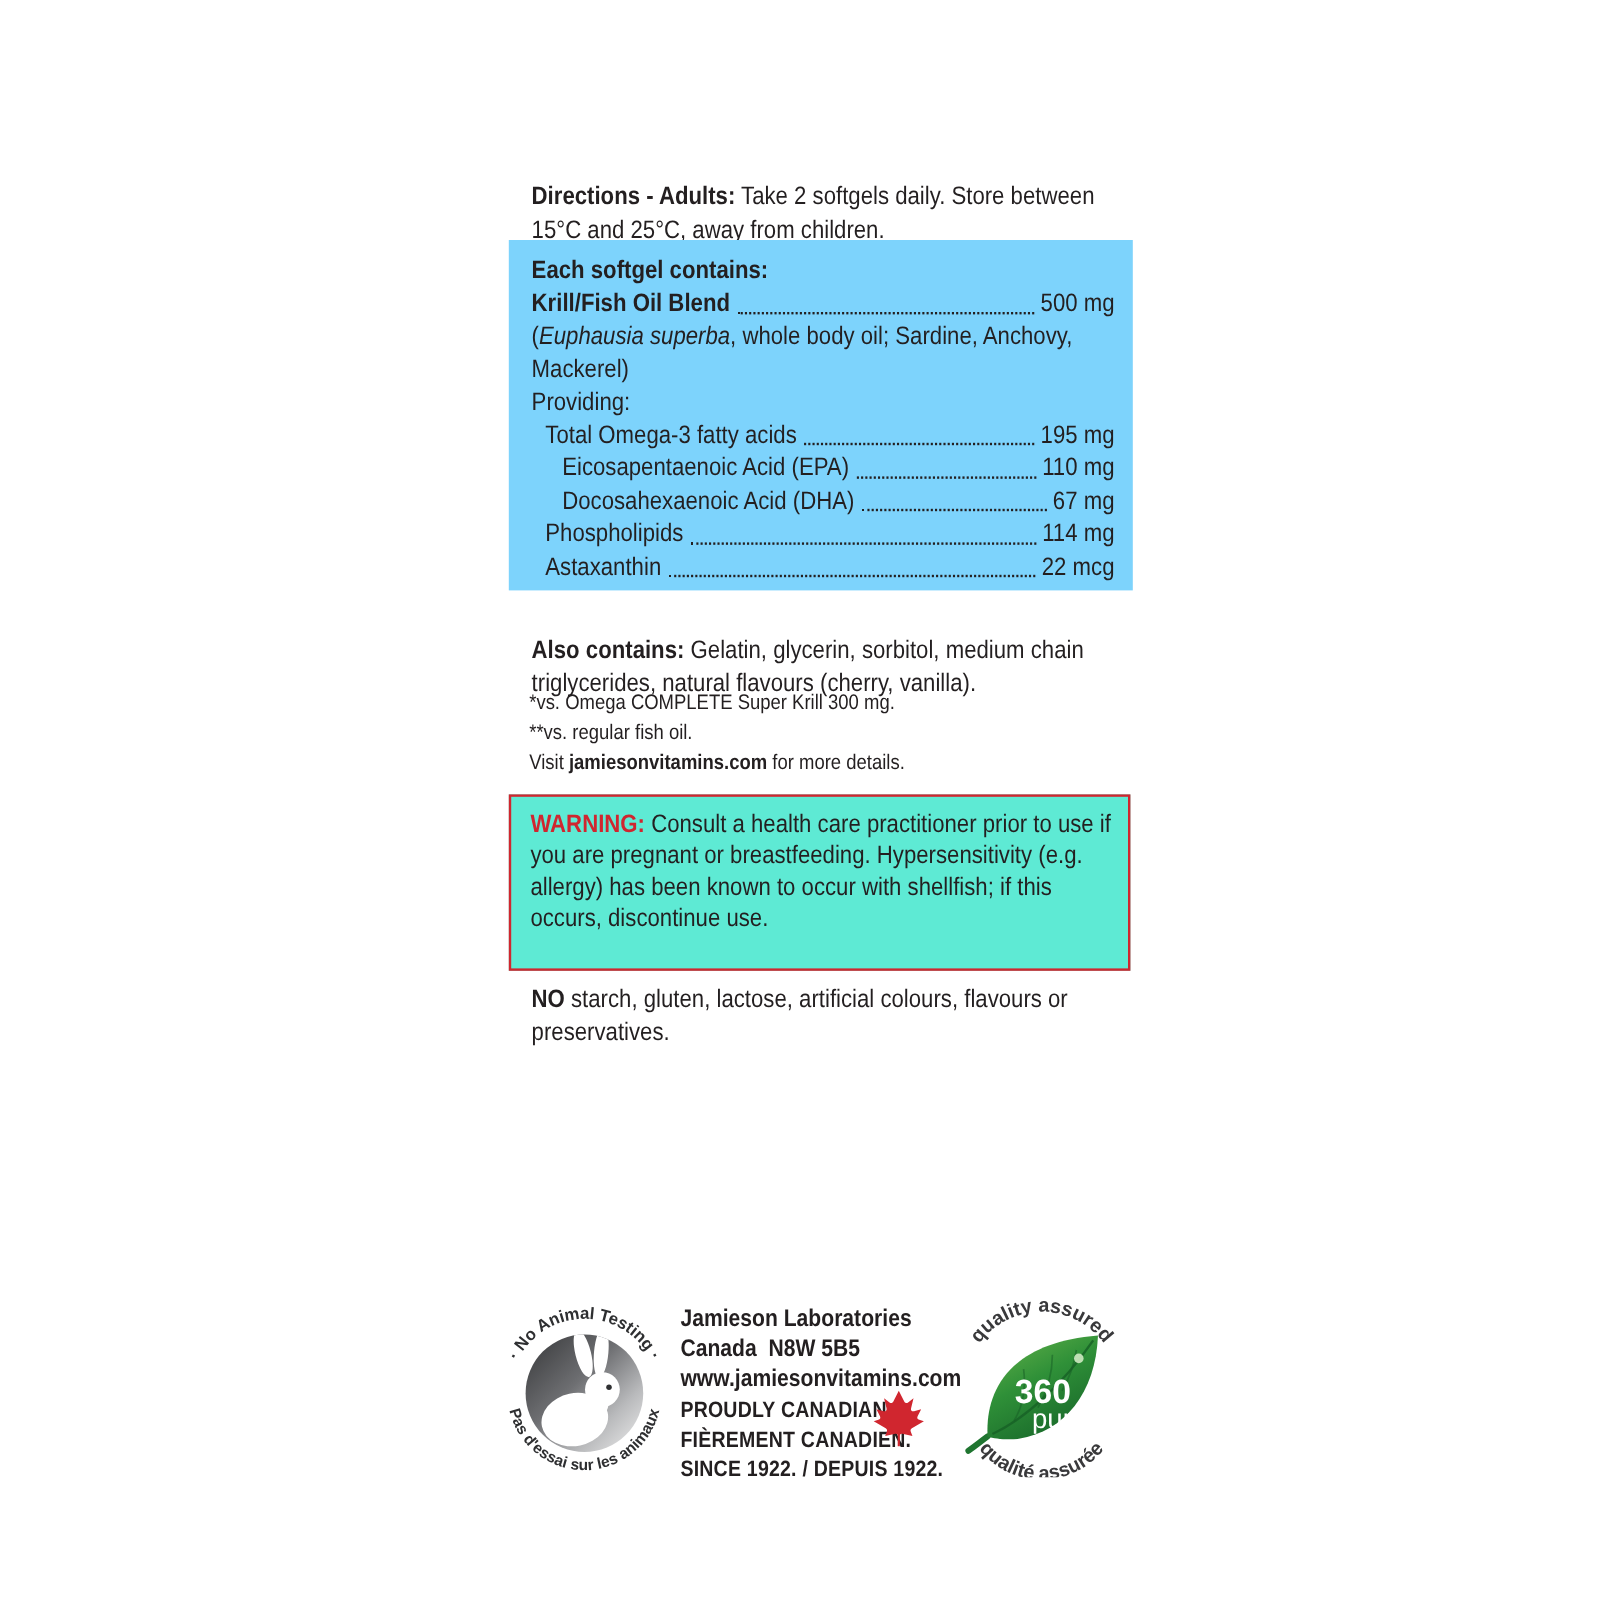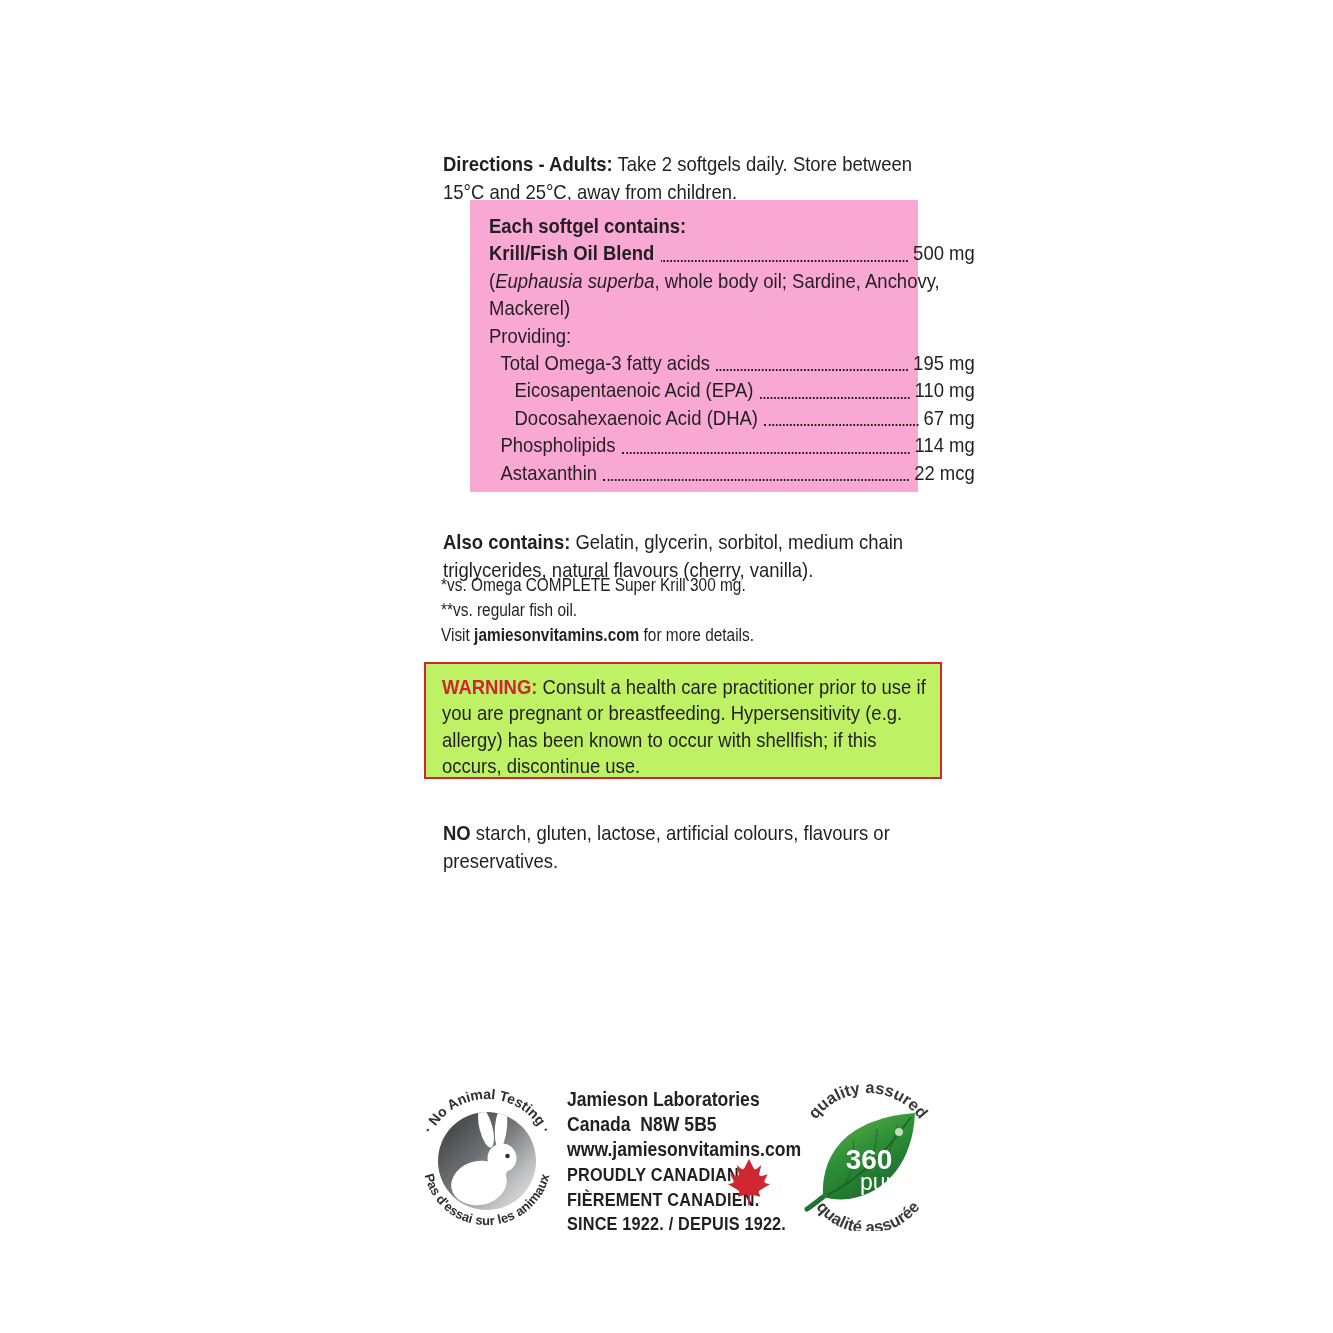--- a/index.html
+++ b/index.html
@@ -10,33 +10,33 @@
   }
   .abs{position:absolute;}
   
   .cond{transform:scaleX(0.88);transform-origin:0 0;}
   .bold{font-weight:bold;}
   .nowrap{white-space:nowrap;}
   .ws-pre{white-space:pre-wrap;}
 
   .directions{left:443px;top:129px;width:545px;font-size:21px;line-height:27.5px;}
 
-  .panel{left:424px;top:200px;width:448px;height:292px;background:#f9a8d4;margin-left:46px;}
+  .panel{left:424px;top:200px;width:520px;height:292px;background:#7dd3fc;}
   .panel-inner{position:absolute;left:19px;top:12px;width:552px;font-size:21px;line-height:27.4px;}
   .nrow{display:flex;align-items:flex-end;}
   .nrow .leader{flex:1 1 auto;min-width:18px;border-bottom:2.6px dotted #231f20;margin:0 6px 5px 7px;}
   .indent-1{padding-left:13px;}
   .indent-2{padding-left:29px;}
 
   .also{left:443px;top:507px;width:560px;font-size:21px;line-height:27.5px;}
 
   .footnotes{left:441px;top:573px;width:560px;font-size:17.5px;line-height:25px;}
 
-  .warning{left:424px;top:662px;width:518px;height:117px;box-sizing:border-box;
-           border:2px solid #d0262f;background:#bef264;}
+  .warning{left:424px;top:662px;width:518px;height:147px;box-sizing:border-box;
+           border:2px solid #d0262f;background:#5eead4;}
   .warning-inner{position:absolute;left:16px;top:10px;width:558px;font-size:21px;line-height:26.3px;}
   .red{color:#d0262f;}
 
   .nostmt{left:443px;top:798px;width:545px;font-size:21px;line-height:27.5px;}
 
   .company{left:567px;top:1087px;font-size:20px;line-height:25px;font-weight:bold;}
   .proudly{left:567px;top:1163px;font-size:18.5px;line-height:24.5px;font-weight:bold;letter-spacing:.2px;}
 
   .badge-rabbit{left:413px;top:1083px;}
   .badge-leaf{left:793px;top:1079px;}

